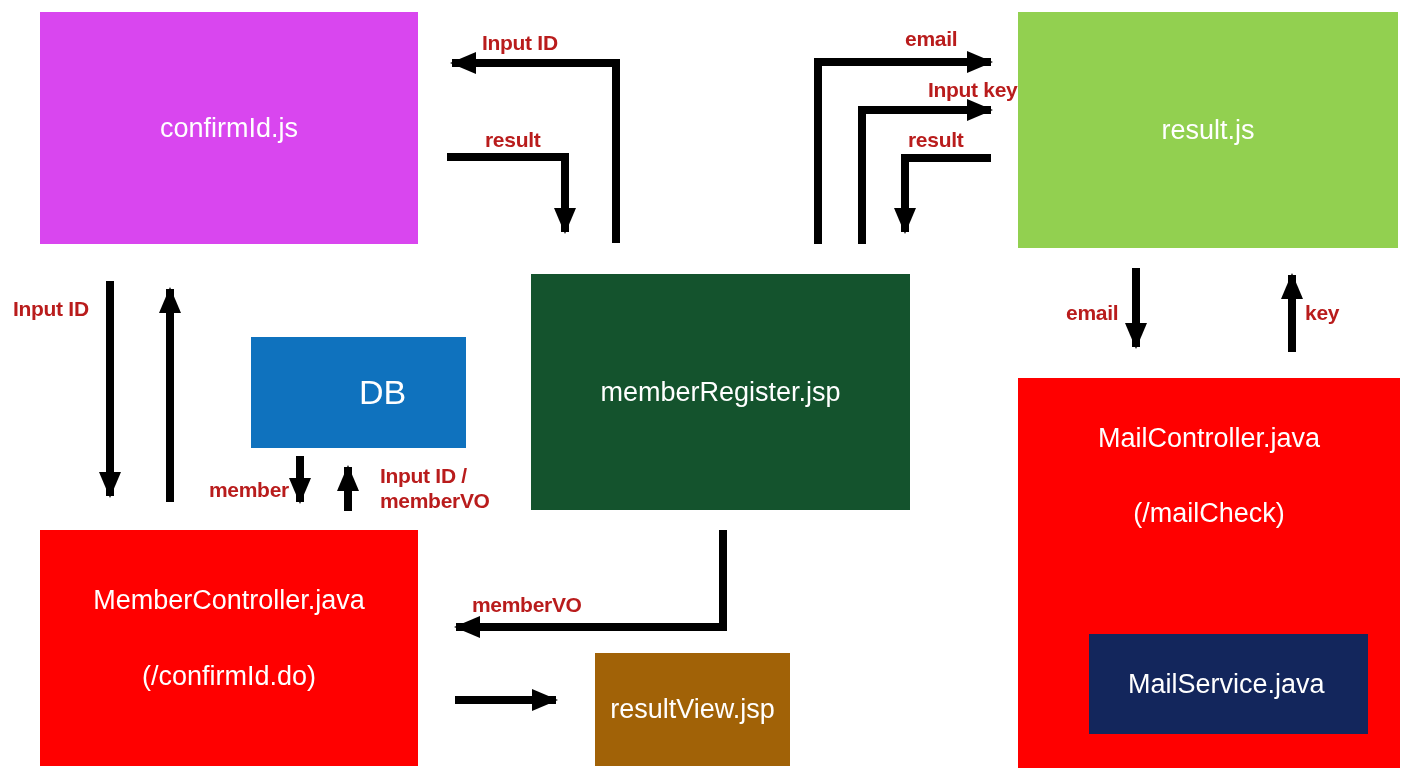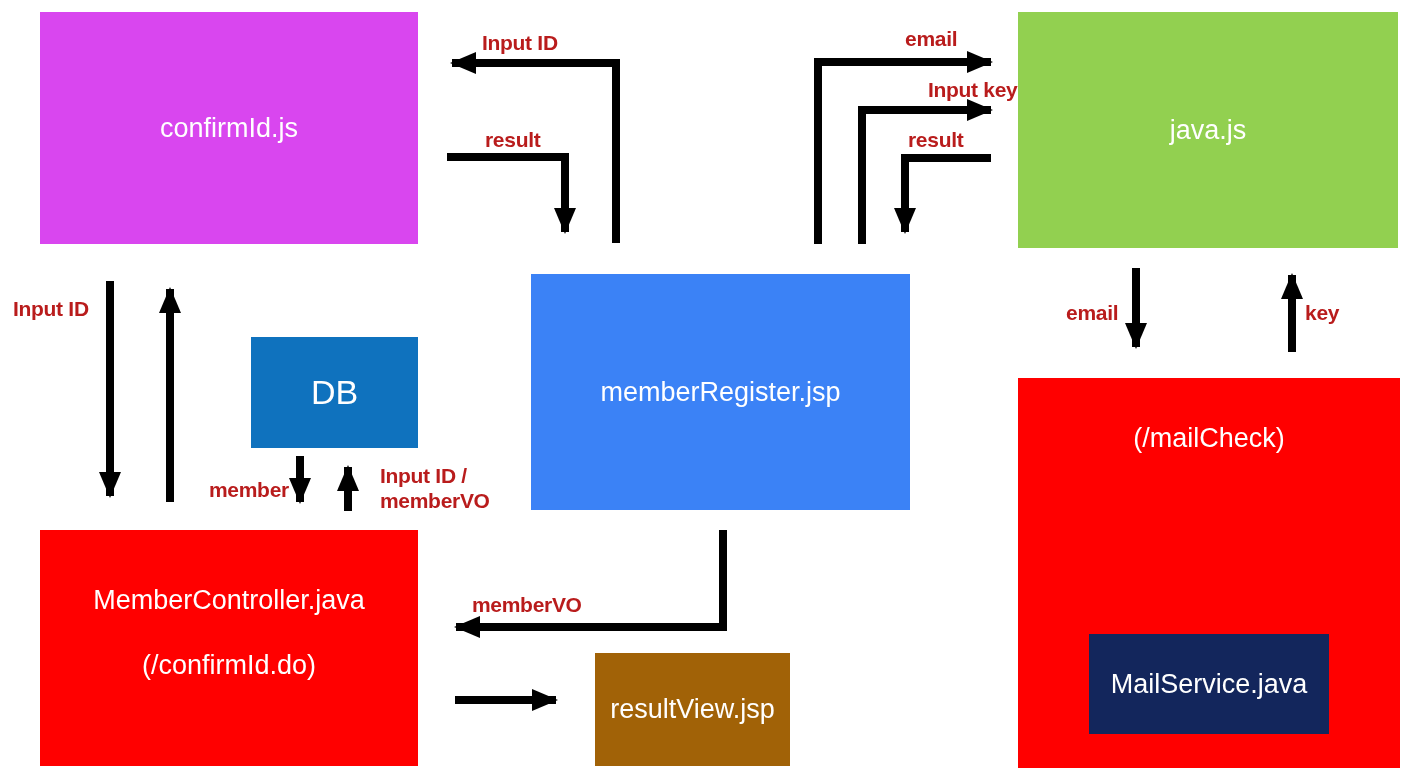--- a/index.html
+++ b/index.html
@@ -25,26 +25,26 @@
   }
   #arrow-layer{position:absolute;left:0;top:0;width:1414px;height:779px;}
   #arrow-layer path{fill:none;stroke:#000;stroke-width:8;}
   
   .box-confirmid      {left:40px;  top:12px;  width:378px; height:232px;}
   .box-emailjs        {left:1018px;top:12px;  width:380px; height:236px;}
   .box-memberregister {left:531px; top:274px; width:379px; height:236px;}
   .box-db             {left:251px; top:337px; width:167px; height:111px;}
   .box-db .node-label {font-size:34px;}
   .box-membercontroller{left:40px; top:530px; width:378px; height:236px;
-    flex-direction:column;justify-content:flex-start;padding-top:55px;gap:34px;box-sizing:border-box;}
+    flex-direction:column;justify-content:flex-start;padding-top:55px;gap:45px;box-sizing:border-box;}
   .box-resultview     {left:595px; top:653px; width:195px; height:113px;}
   .box-mailcontroller {left:1018px;top:378px; width:382px; height:390px;
     flex-direction:column;justify-content:flex-start;padding-top:45px;gap:44px;box-sizing:border-box;}
   .box-mailservice    {position:absolute;left:71px;top:256px;width:240px;height:100px;
-    display:flex;align-items:center;justify-content:center;}
+    display:flex;align-items:center;padding-left:39px;}
   .two-line span{display:block;}
 </style>
 </head>
 <body>
 
 <div id="canvas">
 
   <svg id="arrow-layer" viewBox="0 0 1414 779">
     <defs>
       <marker id="ah" markerWidth="30" markerHeight="26" refX="24" refY="11" orient="auto" markerUnits="userSpaceOnUse">
@@ -64,41 +64,42 @@
     <path d="M1292,352 L1292,275" marker-end="url(#ah)"></path>
     <path d="M723,530 L723,627 L456,627" marker-end="url(#ah)"></path>
     <path d="M455,700 L556,700" marker-end="url(#ah)"></path>
   </svg>
 
   <div class="node box-confirmid" style="background-color: #d946ef;">
     <span class="node-label">confirmId.js</span>
   </div>
 
   <div class="node box-emailjs" style="background-color: rgb(146, 208, 80);">
-    <span class="node-label">java.js</span>
+    <span class="node-label">result.js</span>
   </div>
 
-  <div class="node box-memberregister" style="background-color: #3b82f6;">
+  <div class="node box-memberregister" style="background-color: #14532d;">
     <span class="node-label">memberRegister.jsp</span>
   </div>
 
-  <div class="node box-db" style="background-color: rgb(15, 114, 190);">
+  <div class="node box-db" style="background-color: rgb(15, 114, 190); padding-left: 48px;">
     <span class="node-label">DB</span>
   </div>
 
   <div class="node box-membercontroller" style="background-color: rgb(255, 0, 0);">
     <span class="node-label">MemberController.java</span>
     <span class="node-label">(/confirmId.do)</span>
   </div>
 
   <div class="node box-resultview" style="background-color: #a16207;">
     <span class="node-label">resultView.jsp</span>
   </div>
 
   <div class="node box-mailcontroller" style="background-color: rgb(255, 0, 0);">
+    <span class="node-label">MailController.java</span>
     <span class="node-label">(/mailCheck)</span>
     <div class="box-mailservice" style="background-color: rgb(19, 38, 92);">
       <span class="node-label">MailService.java</span>
     </div>
   </div>
 
   <div class="arrow-label" style="left:482px;top:30px;">Input ID</div>
   <div class="arrow-label" style="left:485px;top:127px;">result</div>
   <div class="arrow-label" style="left:905px;top:26px;">email</div>
   <div class="arrow-label" style="left:928px;top:77px;">Input key</div>

